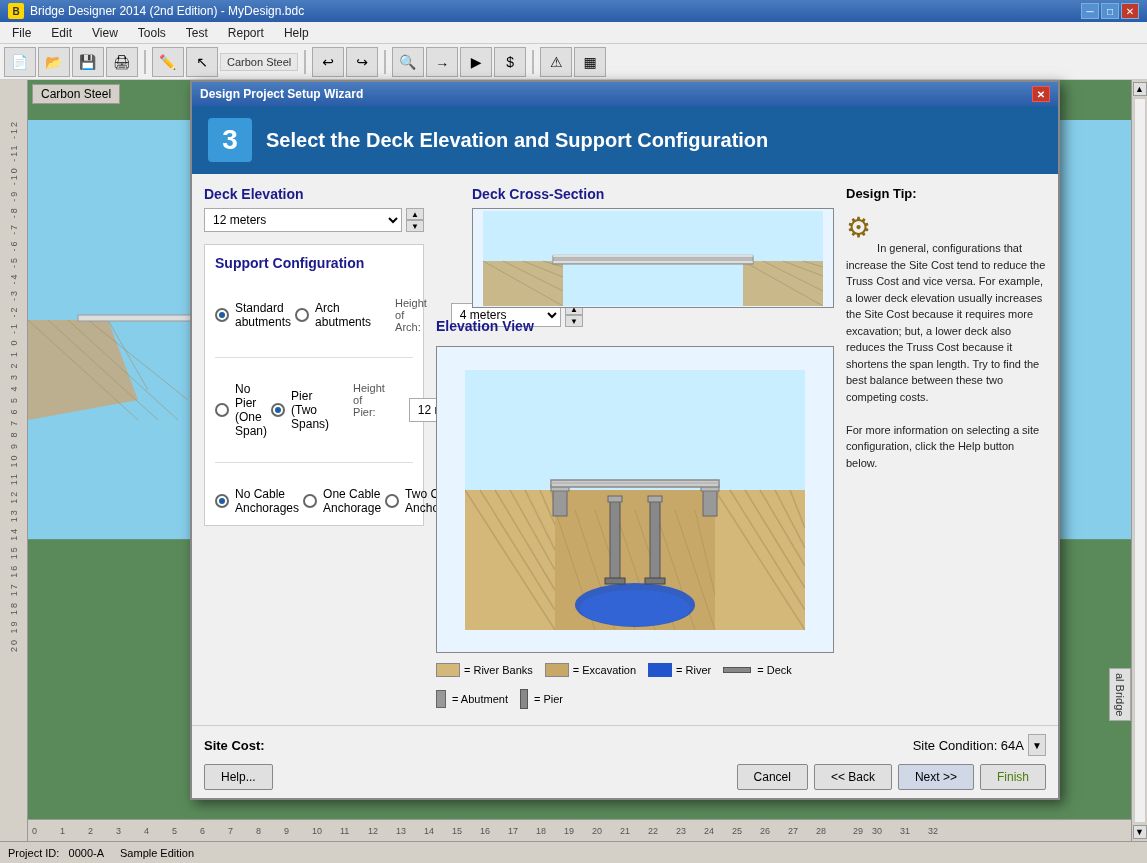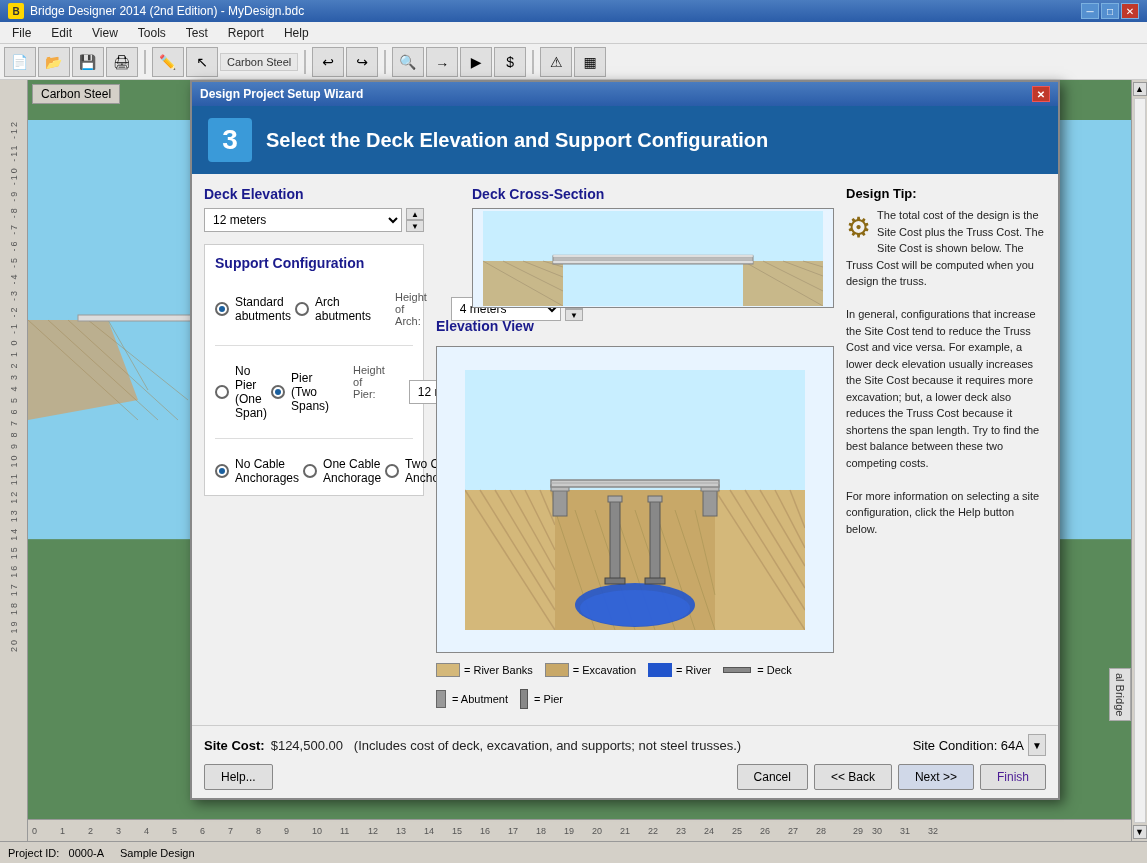--- a/index.html
+++ b/index.html
@@ -241,21 +241,21 @@
       font-size: 8px;
       display: flex; align-items: center; justify-content: center;
     }
 
     .support-section {
       border: 1px solid #ccc;
       background: white;
       padding: 10px;
       display: flex;
       flex-direction: column;
-      gap: 14px;
+      gap: 20px;
     }
 
     .radio-group {
       display: flex;
       gap: 4px;
     }
     .radio-item {
       display: flex;
       align-items: center;
       gap: 6px;
@@ -367,21 +367,21 @@
       background: #e0e0e0;
       border: 1px solid #888;
       cursor: pointer;
       font-size: 12px;
       border-radius: 2px;
     }
     .footer-btn.primary {
       background: #d0d8e8;
     }
     .footer-btn.disabled {
-      color: #4c1d95;
+      color: #4d7c0f;
       cursor: default;
     }
     .footer-right-btns {
       display: flex;
       gap: 6px;
     }
     .condition-select-row {
       display: flex;
       align-items: center;
       gap: 4px;
@@ -737,39 +737,33 @@
               <span>= Pier</span>
             </div>
           </div>
         </div>
       </div>
 
       <div class="right-panel">
         <div class="design-tip-title">Design Tip:</div>
         <div class="design-tip-body">
           <span style="float:left;font-size:28px;margin:0 6px 4px 0;color:#8b6914;">⚙</span>
-          <span>The total cost of the design is the Site Cost plus the Truss Cost. The Site Cost is shown below. The Truss Cost will be computed when you design the truss.</span>
           <br><br>
           <span>In general, configurations that increase the Site Cost tend to reduce the Truss Cost and vice versa. For example, a lower deck elevation usually increases the Site Cost because it requires more excavation; but, a lower deck also reduces the Truss Cost because it shortens the span length. Try to find the best balance between these two competing costs.</span>
           <br><br>
           <span>For more information on selecting a site configuration, click the Help button below.</span>
         </div>
       </div>
 
     </div>
 
     <div class="wizard-footer">
       <div style="display:flex;align-items:center;justify-content:space-between;">
         <div style="display:flex;align-items:center;gap:6px;">
           <span class="site-cost-label">Site Cost:</span>
-          <span class="site-cost-value">
-            <span>$124,500.00</span>
-            &nbsp;
-            <span>(Includes cost of deck, excavation, and supports; not steel trusses.)</span>
-          </span>
         </div>
         <div class="condition-select-row">
           <span>Site Condition: 64A</span>
           <div class="condition-dropdown-btn">▼</div>
         </div>
       </div>
       <div class="footer-buttons">
         <button class="footer-btn">Help...</button>
         <div class="footer-right-btns">
           <button class="footer-btn">Cancel</button>
@@ -784,14 +778,14 @@
   <div style="position:absolute;right:16px;bottom:120px;writing-mode:vertical-rl;font-size:11px;background:#e0e0e0;border:1px solid #aaa;padding:4px;color:#333;">al Bridge</div>
 
 </div>
 
 <div class="status-bar">
   <span>
     <span>Project ID:</span>
     &nbsp;
     <span>0000-A</span>
   </span>
-  <span>Sample Design</span>
+  <span>Sample Edition</span>
 </div>
 
 </body></html>

